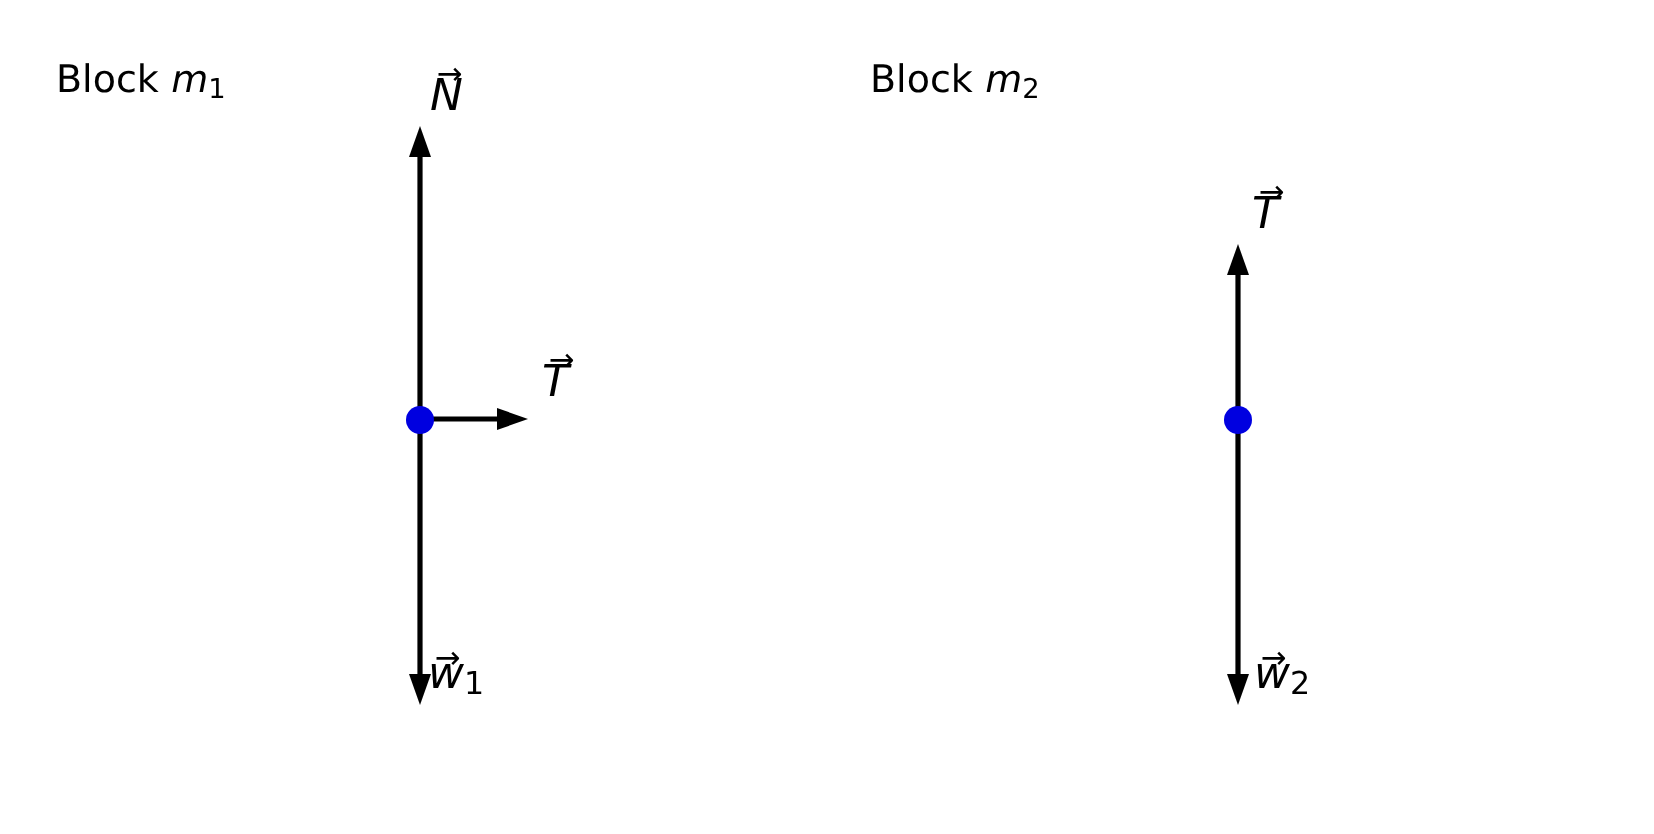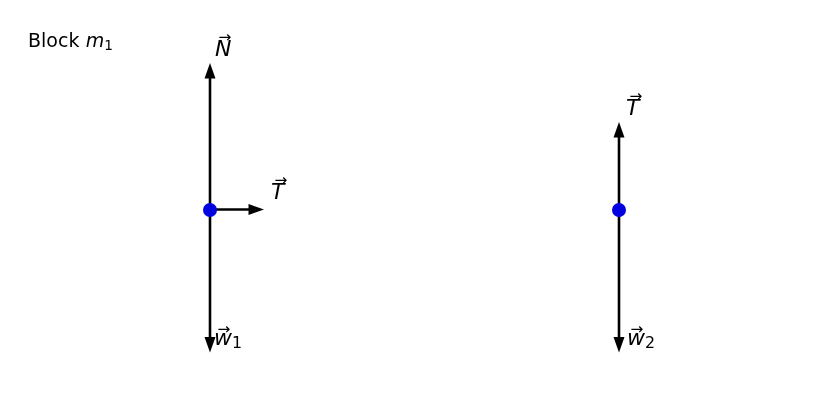--- a/index.html
+++ b/index.html
@@ -74,20 +74,23 @@
       <polygon class="arrow-head" points="619,122 613.5,137.5 624.5,137.5"></polygon>
       <line class="arrow-line" x1="619" y1="210" x2="619" y2="338"></line>
       <polygon class="arrow-head" points="619,352.5 613.5,337 624.5,337"></polygon>
       <circle cx="619" cy="210" r="7" fill="#0000e0"></circle>
     </g>
   </svg>
 
   <div class="label title" style="left:28px; top:31px;">
     <span class="prefix">Block</span><span class="sym">m</span><span class="subscr">1</span>
   </div>
+  <div class="label title" style="left:435px; top:31px;">
+    <span class="prefix">Block</span><span class="sym">m</span><span class="subscr">2</span>
+  </div>
 
   <div class="label vec" style="left:215px; top:38px;">
     <span class="overarrow">→</span><span class="letter">N</span><span class="subscr"></span>
   </div>
   <div class="label vec" style="left:271px; top:181px;">
     <span class="overarrow">→</span><span class="letter">T</span><span class="subscr"></span>
   </div>
   <div class="label vec lowercase" style="left:214px; top:327px;">
     <span class="overarrow">→</span><span class="letter">w</span><span class="subscr">1</span>
   </div>

